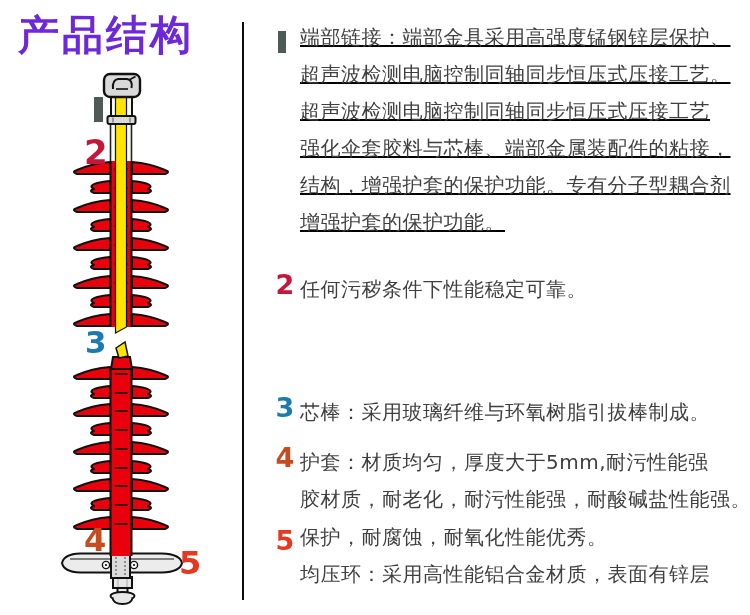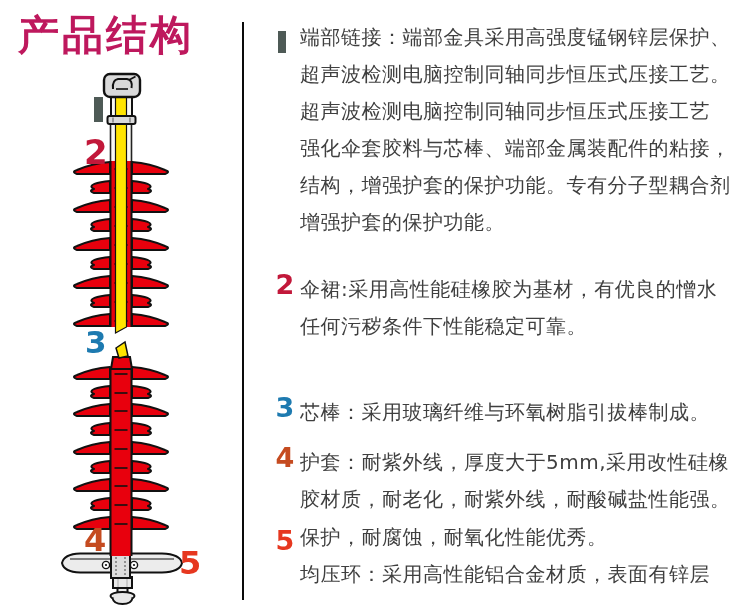--- a/index.html
+++ b/index.html
@@ -1,21 +1,21 @@
 <!DOCTYPE html>
 <html><head>
 <meta charset="utf-8">
 <style>
   html,body{margin:0;padding:0;background:#fff;}
   #stage{
     position:relative;width:750px;height:615px;background:#fff;overflow:hidden;
     font-family:"DejaVu Sans","Liberation Sans",sans-serif;
   }
   .title{
-    position:absolute;left:18px;top:8px;font-size:41px;font-weight:bold;color:#be185d;
+    position:absolute;left:18px;top:8px;font-size:41px;font-weight:bold;color:#6d28d9;
     letter-spacing:3px;white-space:nowrap;
   }
   .divider{position:absolute;left:242px;top:22px;width:2px;height:578px;background:#0a0a0a;}
   #diagram-svg{position:absolute;left:0;top:0;}
   .dlabel{position:absolute;font-weight:bold;line-height:1;white-space:nowrap;}
   .bar-marker{overflow:hidden;color:transparent !important;font-size:6px;}
   .section{position:absolute;left:268px;width:482px;}
   .section .marker{
     position:absolute;left:4px;top:0;width:26px;text-align:center;
     font-size:27px;font-weight:bold;line-height:28px;
@@ -124,52 +124,51 @@
     </svg>
 
   <div class="dlabel bar-marker" style="left: 94px; top: 97px; width: 9px; height: 25px; background: rgb(78, 90, 86);">1</div>
   <div class="dlabel" style="left: 84px; top: 135px; font-size: 34px; color: rgb(194, 24, 58);">2</div>
   <div class="dlabel" style="left: 85px; top: 327px; font-size: 31px; color: rgb(29, 122, 176);">3</div>
   <div class="dlabel" style="left: 84px; top: 524px; font-size: 32px; color: rgb(197, 75, 32);">4</div>
   <div class="dlabel" style="left: 179px; top: 547px; font-size: 32px; color: rgb(230, 55, 31);">5</div>
 
   <div class="divider"></div>
 
-  <div class="section" style="top:19px;">
+  <div class="section" style="top:19px;text-decoration:underline;">
     <div class="marker bar-marker" style="background: rgb(78, 90, 86);">1</div>
     <div class="body">
       <div class="tline">端部链接：端部金具采用高强度锰钢锌层保护、</div>
       <div class="tline">超声波检测电脑控制同轴同步恒压式压接工艺。</div>
       <div class="tline">超声波检测电脑控制同轴同步恒压式压接工艺</div>
       <div class="tline">强化伞套胶料与芯棒、端部金属装配件的粘接，</div>
       <div class="tline">结构，增强护套的保护功能。专有分子型耦合剂</div>
       <div class="tline">增强护套的保护功能。</div>
     </div>
   </div>
 
   <div class="section" style="top:271px;">
     <div class="marker" style="color: rgb(194, 24, 58);">2</div>
     <div class="body">
-      <div class="tline">伞裙:采用高性能硅橡胶为基材，有优良的憎水</div>
       <div class="tline">任何污秽条件下性能稳定可靠。</div>
     </div>
   </div>
 
   <div class="section" style="top:394px;">
     <div class="marker" style="color: rgb(29, 122, 176);">3</div>
     <div class="body">
       <div class="tline">芯棒：采用玻璃纤维与环氧树脂引拔棒制成。</div>
     </div>
   </div>
 
   <div class="section" style="top:444px;">
     <div class="marker" style="color: rgb(197, 75, 32);">4</div>
     <div class="body">
-      <div class="tline">护套：耐紫外线，厚度大于5mm,采用改性硅橡</div>
-      <div class="tline">胶材质，耐老化，耐紫外线，耐酸碱盐性能强。</div>
+      <div class="tline">护套：材质均匀，厚度大于5mm,耐污性能强</div>
+      <div class="tline">胶材质，耐老化，耐污性能强，耐酸碱盐性能强。</div>
     </div>
   </div>
 
   <div class="section" style="top:519px;">
     <div class="marker" style="top: 8px; color: rgb(230, 55, 31);">5</div>
     <div class="body">
       <div class="tline">保护，耐腐蚀，耐氧化性能优秀。</div>
       <div class="tline">均压环：采用高性能铝合金材质，表面有锌层</div>
     </div>
   </div>

